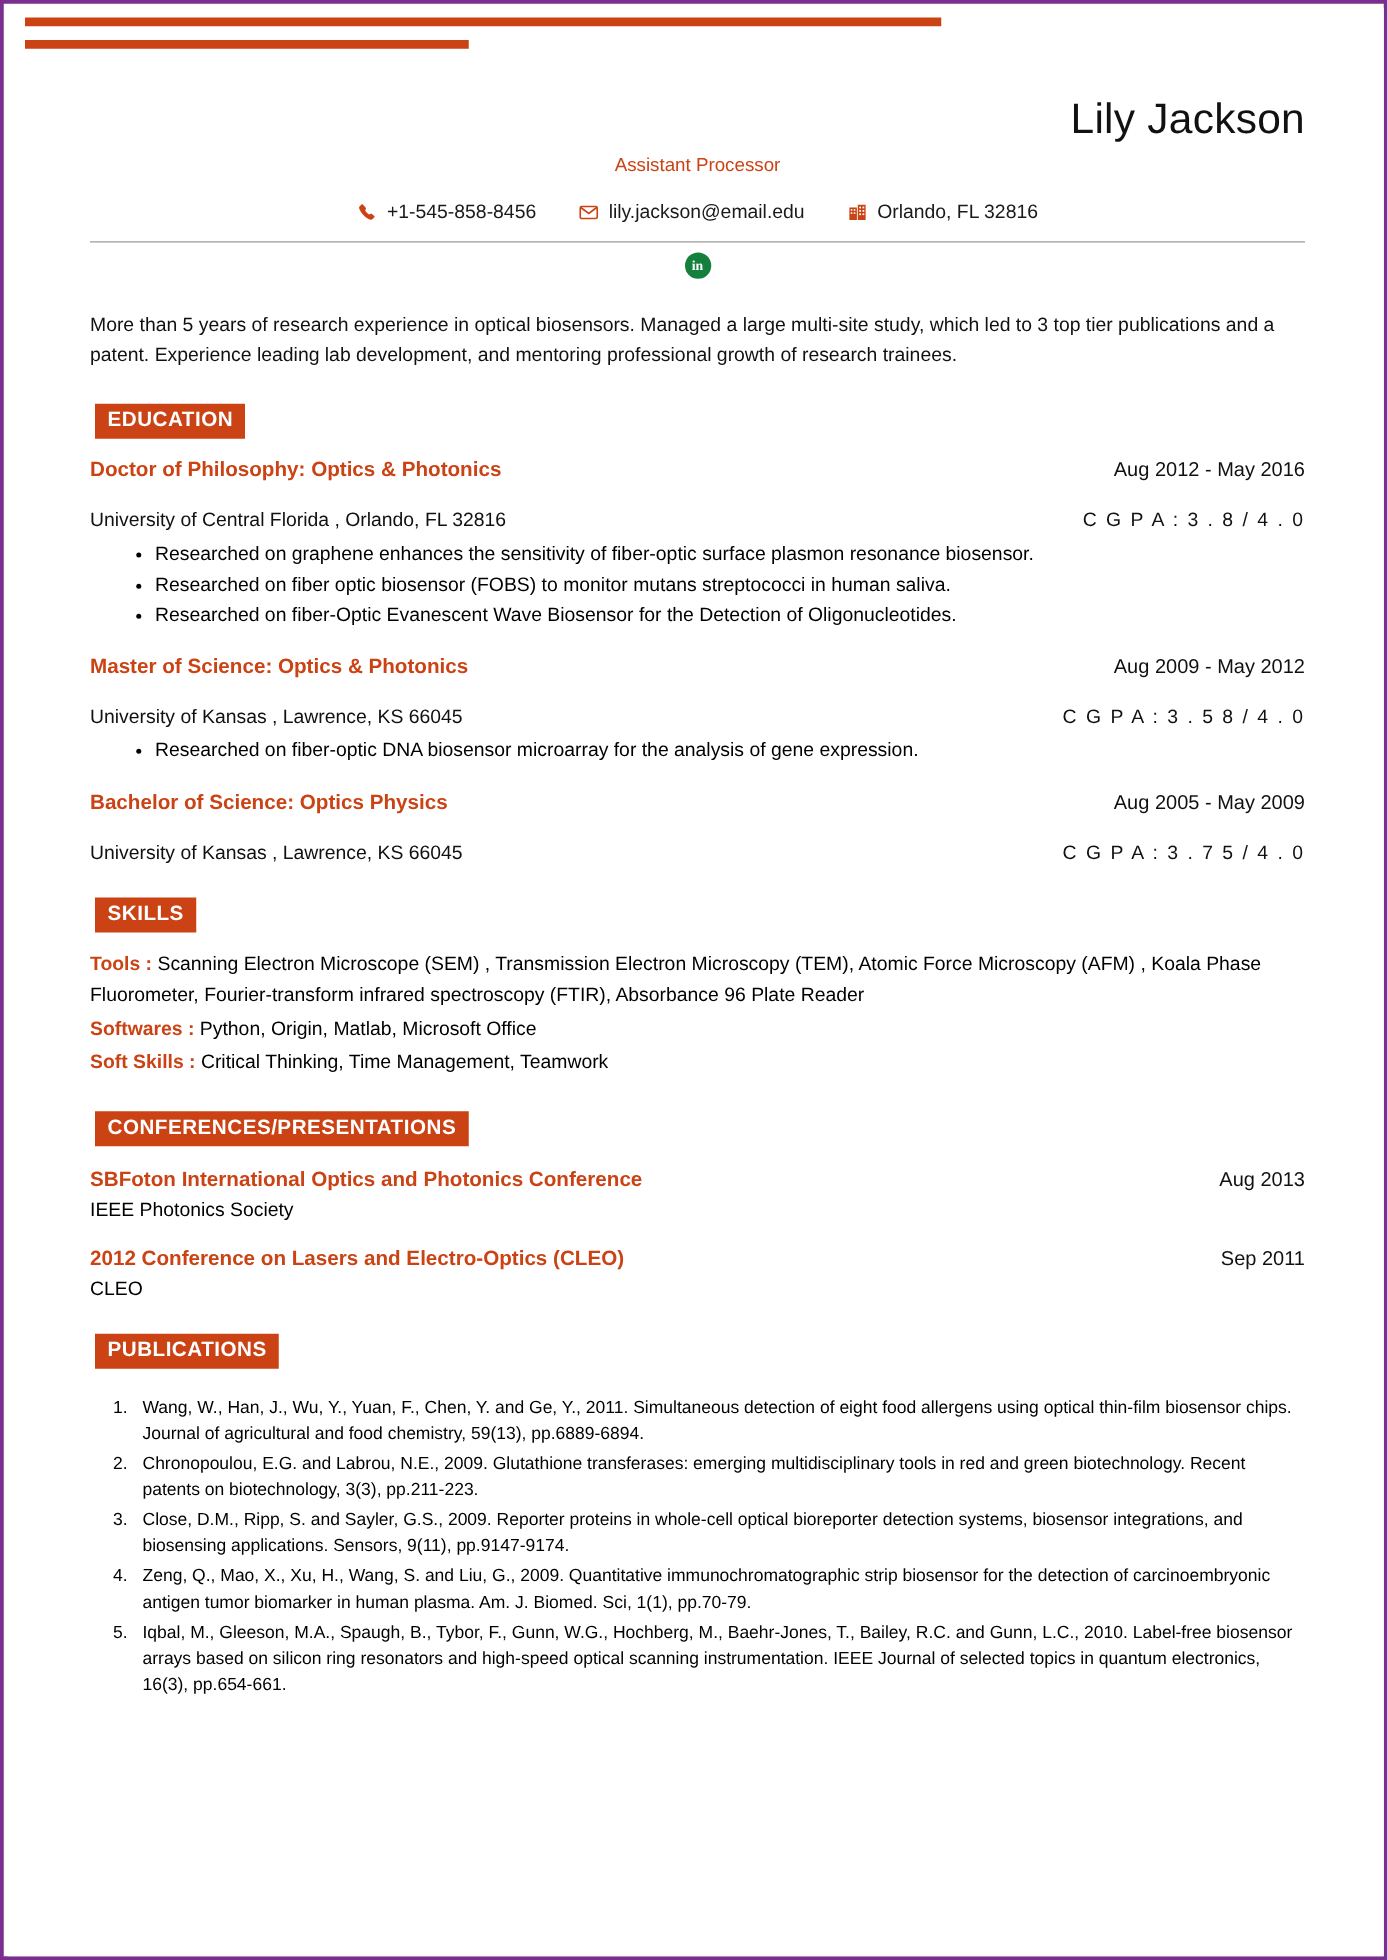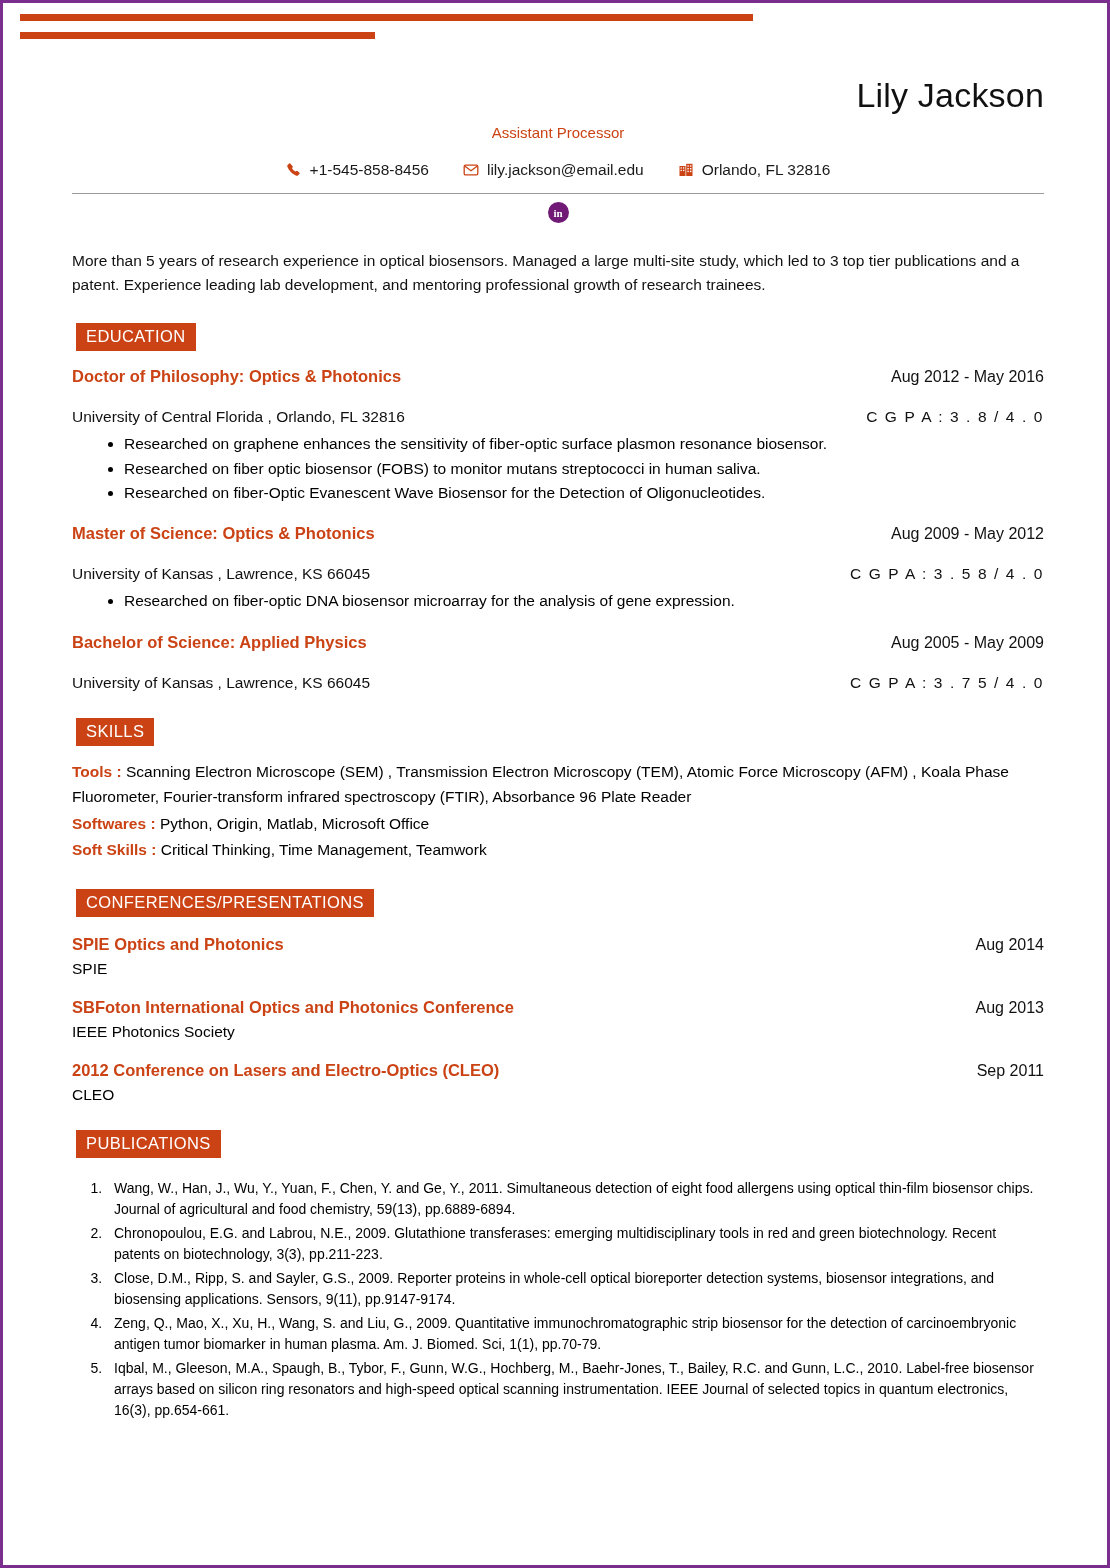--- a/index.html
+++ b/index.html
@@ -88,40 +88,40 @@
     margin-top: 14px;
   }
   .social-row {
     display: flex;
     justify-content: center;
     margin-top: 8px;
   }
   .li-badge {
     width: 21px; height: 21px;
     border-radius: 50%;
-    background: #701a75;
+    background: #15803d;
     color: #fff;
     font-size: 11px;
     font-weight: bold;
     display: flex;
     align-items: center;
     justify-content: center;
     font-family: "Liberation Serif", serif;
   }
   .summary {
     margin-top: 26px;
     font-size: 15.5px;
     line-height: 1.55;
     color: #111;
   }
   .sec-head {
     display: inline-block;
     background: #cb4314;
     color: #fff;
-    font-weight: normal;
+    font-weight: bold;
     font-size: 16.5px;
     letter-spacing: .4px;
     padding: 4px 10px 5px 10px;
     margin: 26px 0 12px 4px;
   }
   .entry { margin-top: 4px; }
   .entry + .entry { margin-top: 20px; }
   .row {
     display: flex;
     justify-content: space-between;
@@ -274,21 +274,21 @@
             <div class="ent-sub">University of Kansas , Lawrence, KS 66045</div>
             <div class="ent-gpa">C G P A : 3 . 5 8 / 4 . 0</div>
           </div>
           <ul class="bullets">
             <li>Researched on fiber-optic DNA biosensor microarray for the analysis of gene expression.</li>
           </ul>
         </div>
 
         <div class="entry">
           <div class="row">
-            <div class="ent-title">Bachelor of Science: Applied Physics</div>
+            <div class="ent-title">Bachelor of Science: Optics Physics</div>
             <div class="ent-date">Aug 2005 - May 2009</div>
           </div>
           <div class="row">
             <div class="ent-sub">University of Kansas , Lawrence, KS 66045</div>
             <div class="ent-gpa">C G P A : 3 . 7 5 / 4 . 0</div>
           </div>
         </div>
 
       </div>
 
@@ -305,27 +305,20 @@
         </div>
         <div class="skill-line">
           <span class="skill-label">Soft Skills :</span>
           <span>Critical Thinking, Time Management, Teamwork</span>
         </div>
       </div>
 
       <div class="sec-head">CONFERENCES/PRESENTATIONS</div>
 
       <div>
-        <div class="conf-entry">
-          <div class="row">
-            <div class="ent-title">SPIE Optics and Photonics</div>
-            <div class="ent-date">Aug 2014</div>
-          </div>
-          <div class="conf-org">SPIE</div>
-        </div>
         <div class="conf-entry">
           <div class="row">
             <div class="ent-title">SBFoton International Optics and Photonics Conference</div>
             <div class="ent-date">Aug 2013</div>
           </div>
           <div class="conf-org">IEEE Photonics Society</div>
         </div>
         <div class="conf-entry">
           <div class="row">
             <div class="ent-title">2012 Conference on Lasers and Electro-Optics (CLEO)</div>

